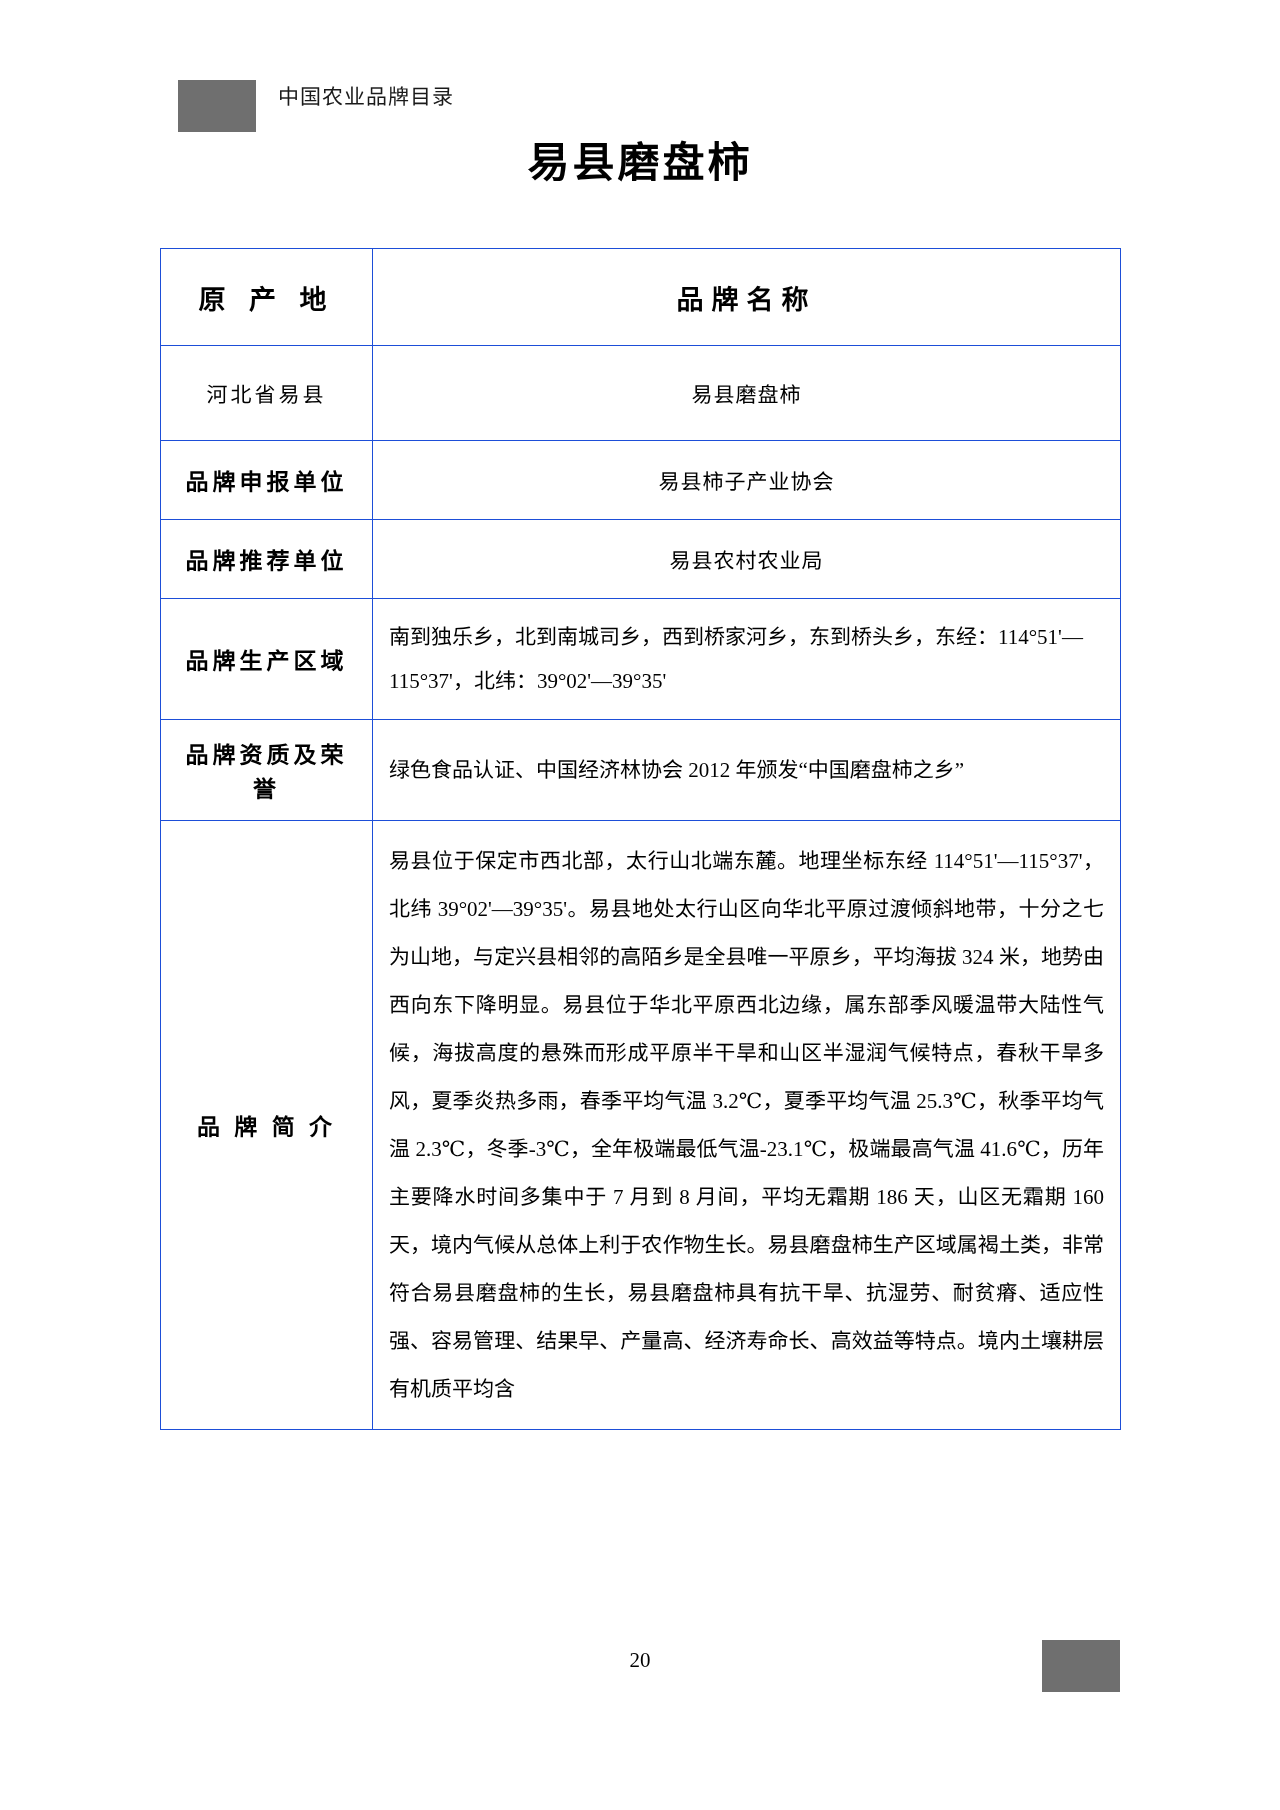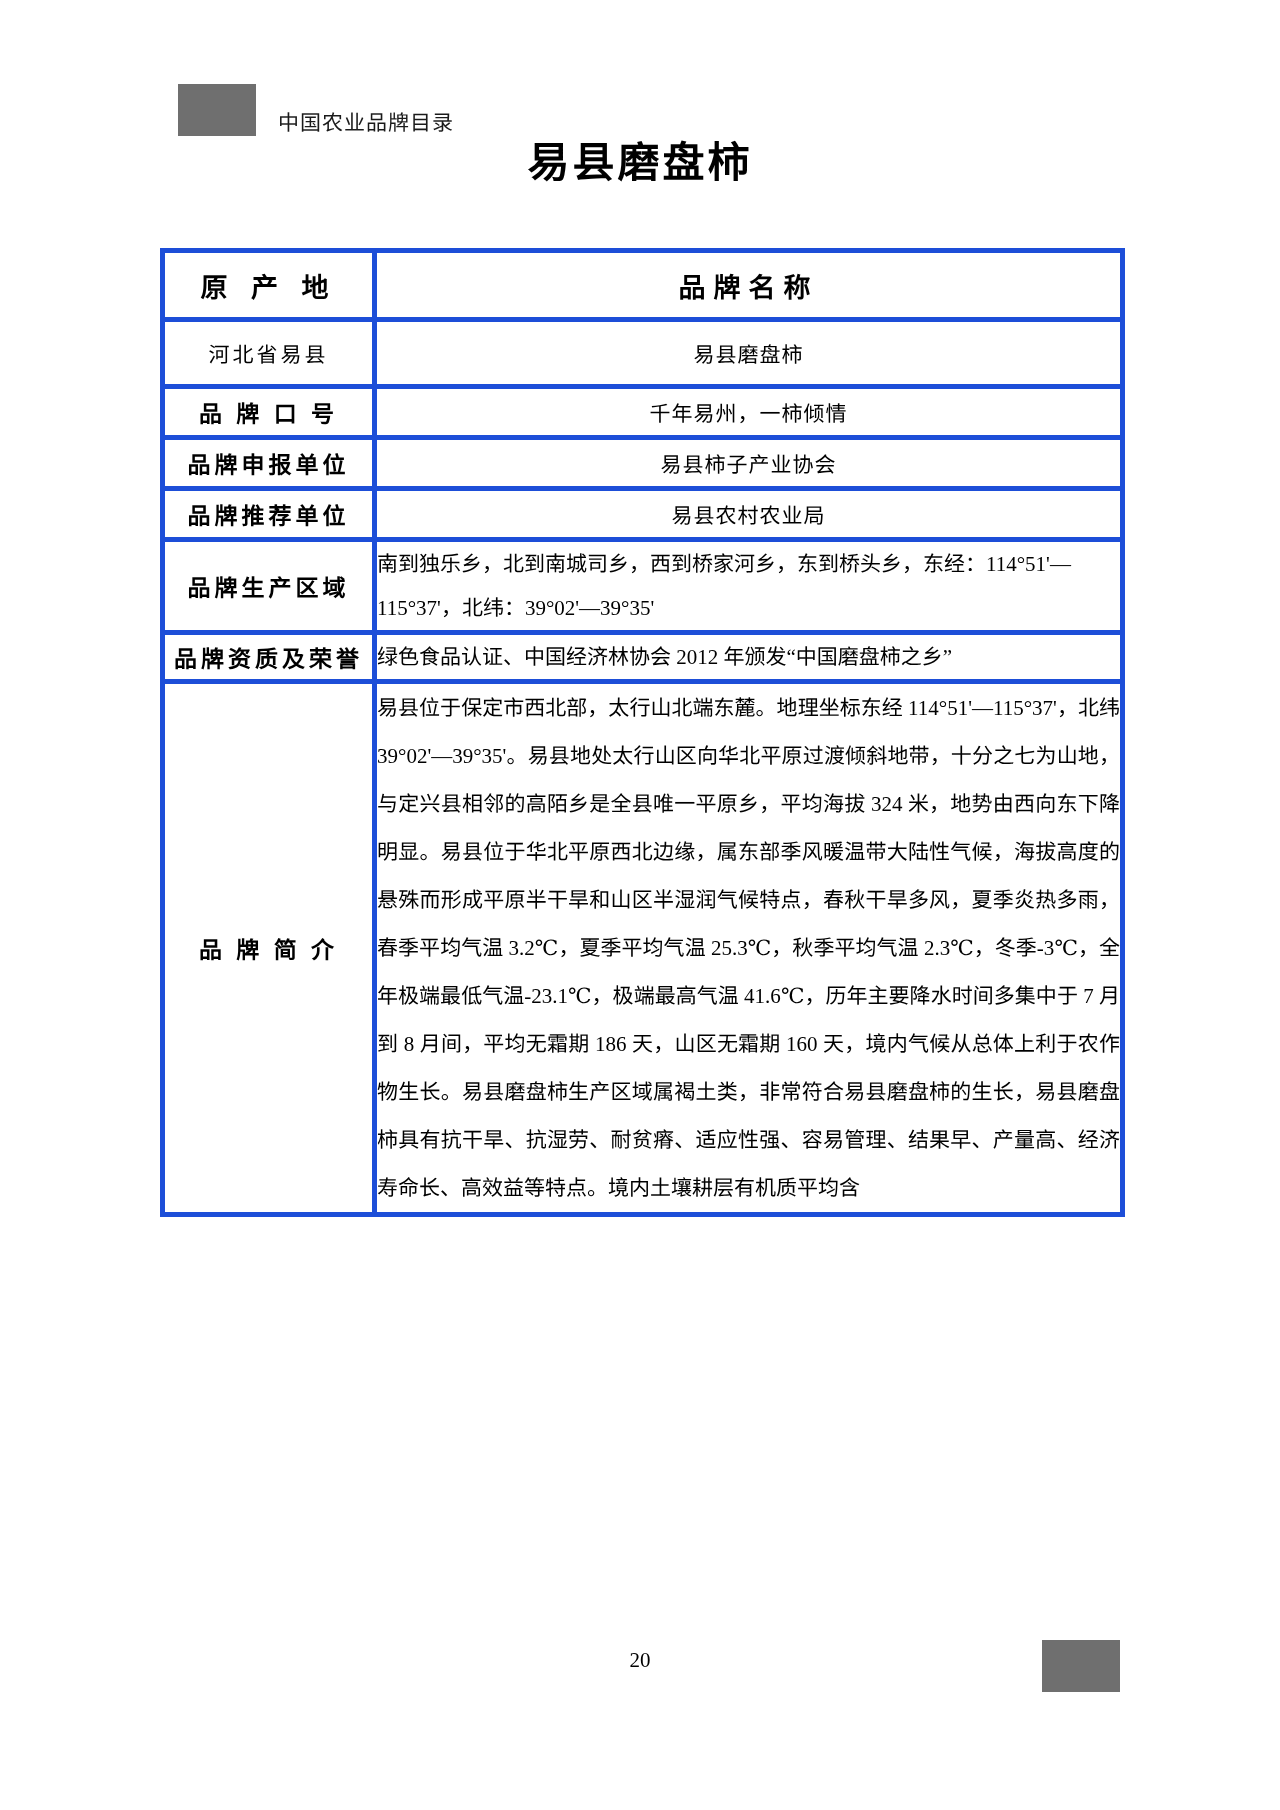--- a/index.html
+++ b/index.html
@@ -22,21 +22,21 @@
     height: 1810px;
     box-sizing: border-box;
   }
 
   
   .header {
     position: absolute;
     left: 178px;
     top: 80px;
     display: flex;
-    align-items: flex-end;
+    align-items: flex-start;
     height: 56px;
   }
   .header-block {
     width: 78px;
     height: 52px;
     background: #6f6f6f;
   }
   .header-text {
     margin-left: 22px;
     font-size: 21px;
@@ -65,23 +65,23 @@
     left: 160px;
     top: 248px;
     width: 960px;
   }
   table.brand {
     border-collapse: collapse;
     width: 960px;
     table-layout: fixed;
   }
   table.brand td {
-    border: 5px solid #1d4ed8;
+    border: 1px solid #1d4ed8;
     vertical-align: middle;
-    padding: 0;
+    padding: 16px;
   }
   .col-label { width: 212px; }
   .col-value { width: 748px; }
 
   td.label {
     text-align: center;
     font-size: 23px;
     font-weight: bold;
     letter-spacing: 4px;
     font-family: "Liberation Sans", "DejaVu Sans", sans-serif;
@@ -189,24 +189,20 @@
         <tr class="row-head">
           <td class="label">原 产 地</td>
           <td class="value-center">品牌名称</td>
         </tr>
 
         <tr class="row-origin">
           <td class="label">河北省易县</td>
           <td class="value-center">易县磨盘柿</td>
         </tr>
 
-        <tr class="row-simple">
-          <td class="label">品 牌 口 号</td>
-          <td class="value-center">千年易州，一柿倾情</td>
-        </tr>
 
         <tr class="row-simple">
           <td class="label">品牌申报单位</td>
           <td class="value-center">易县柿子产业协会</td>
         </tr>
 
         <tr class="row-simple">
           <td class="label">品牌推荐单位</td>
           <td class="value-center">易县农村农业局</td>
         </tr>

